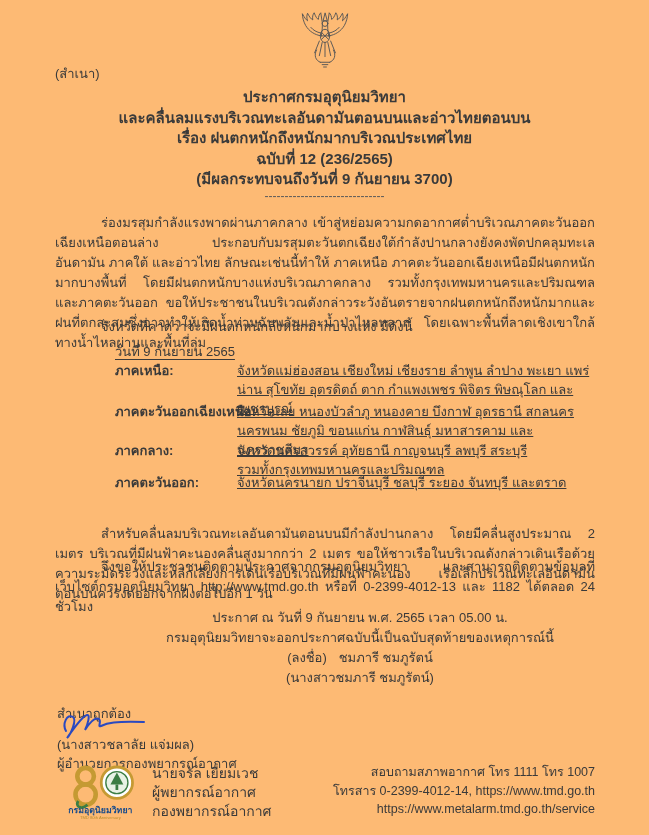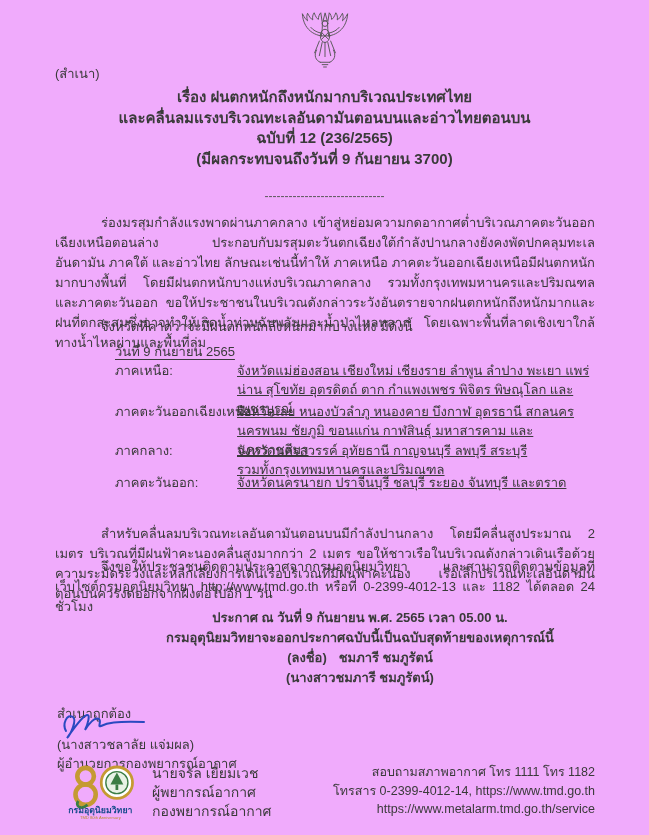--- a/index.html
+++ b/index.html
@@ -1,38 +1,38 @@
 <!DOCTYPE html>
 <html lang="th"><head>
 <meta charset="utf-8">
 <style>
   html,body{margin:0;padding:0;background:#eef0f2;}
   .page{
     position:relative;width:649px;height:835px;margin:0 auto;
-    background:#f0abfc;color:#3a3a3a;
+    background:#fdba74;color:#3a3a3a;
     font-family:"Liberation Sans","DejaVu Sans",sans-serif;
     font-size:13px;overflow:hidden;
   }
   .abs{position:absolute;}
   .copy-label{left:55px;top:63px;font-size:13px;}
   .garuda-wrap{left:0;right:0;top:7px;display:flex;justify-content:center;}
   .header{left:0;right:0;top:87px;text-align:center;font-weight:bold;font-size:15px;line-height:20.5px;}
   .header div{margin:0;}
   .separator{left:0;right:0;top:189px;text-align:center;font-size:12px;color:#5a5a5a;font-weight:normal;letter-spacing:0px;}
   .para{left:55px;width:540px;text-align:justify;text-indent:46px;line-height:20px;}
   .p1{top:213px;}
   .lead-in{top:317px;text-align:left;}
   .date-heading{left:115px;top:341px;font-weight:normal;text-decoration:underline;text-underline-offset:3px;}
   .region-row{left:55px;width:540px;line-height:19px;}
   .r1{top:361px;} .r2{top:402px;} .r3{top:441px;} .r4{top:473px;}
-  .region-label{position:absolute;left:60px;top:0;width:120px;font-weight:normal;white-space:nowrap;}
+  .region-label{position:absolute;left:60px;top:0;width:120px;font-weight:bold;white-space:nowrap;}
   .region-value{position:absolute;left:182px;top:0;right:0;white-space:pre-line;text-decoration:underline;}
   .p2{top:524px;}
   .p3{top:557px;}
-  .centered-line{left:55px;width:540px;padding-left:70px;box-sizing:border-box;text-align:center;font-weight:bold;}
+  .centered-line{left:55px;width:540px;padding-left:70px;box-sizing:border-box;text-align:center;}
   .issued1{top:607px;}
   .issued2{top:627px;}
   .sign1{top:647px;}
   .sign2{top:667px;}
   .sign3{top:687px;}
   .sign-name-gap{display:inline-block;margin-left:12px;}
   .cert-label{left:57px;top:703px;}
   .cert-sig{left:58px;top:709px;}
   .cert-name{left:57px;top:734px;}
   .cert-title{left:57px;top:753px;}
@@ -58,22 +58,23 @@
       <path d="M61 46 C52 44 45 40 40 34"></path>
       <path d="M79 46 C88 44 95 40 100 34"></path>
       <path d="M70 66 L70 96 M64 66 L58 94 M76 66 L82 94 M58 63 L48 88 M82 63 L92 88"></path>
       <path d="M52 82 C46 94 50 104 60 108"></path>
       <path d="M88 82 C94 94 90 104 80 108"></path>
       <path d="M60 108 L80 108 M64 113 L76 113 M67 118 L73 118"></path>
     </svg>
   </div>
 
   <div class="abs header">
+    <div>ประกาศกรมอุตุนิยมวิทยา</div>
+    <div>และคลื่นลมแรงบริเวณทะเลอันดามันตอนบนและอ่าวไทยตอนบน</div>
     <div>เรื่อง ฝนตกหนักถึงหนักมากบริเวณประเทศไทย</div>
-    <div>และคลื่นลมแรงบริเวณทะเลอันดามันตอนบนและอ่าวไทยตอนบน</div>
     <div>ฉบับที่ 12 (236/2565)</div>
     <div>(มีผลกระทบจนถึงวันที่ 9 กันยายน 3700)</div>
   </div>
   <div class="abs separator">------------------------------</div>
 
   <div class="abs para p1">ร่องมรสุมกำลังแรงพาดผ่านภาคกลาง เข้าสู่หย่อมความกดอากาศต่ำบริเวณภาคตะวันออกเฉียงเหนือตอนล่าง ประกอบกับมรสุมตะวันตกเฉียงใต้กำลังปานกลางยังคงพัดปกคลุมทะเลอันดามัน ภาคใต้ และอ่าวไทย ลักษณะเช่นนี้ทำให้ ภาคเหนือ ภาคตะวันออกเฉียงเหนือมีฝนตกหนักมากบางพื้นที่ โดยมีฝนตกหนักบางแห่งบริเวณภาคกลาง รวมทั้งกรุงเทพมหานครและปริมณฑล และภาคตะวันออก ขอให้ประชาชนในบริเวณดังกล่าวระวังอันตรายจากฝนตกหนักถึงหนักมากและฝนที่ตกสะสมซึ่งอาจทำให้เกิดน้ำท่วมฉับพลันและน้ำป่าไหลหลาก โดยเฉพาะพื้นที่ลาดเชิงเขาใกล้ทางน้ำไหลผ่านและพื้นที่ลุ่ม</div>
   <div class="abs para lead-in">จังหวัดที่คาดว่าจะมีฝนตกหนักถึงหนักมากบางแห่ง มีดังนี้</div>
   <div class="abs date-heading">วันที่ 9 กันยายน 2565</div>
 
   <div class="abs region-row r1">
@@ -127,18 +128,18 @@
     </svg>
   </div>
 
   <div class="abs forecaster">
     <div>นายจรัล เยี่ยมเวช</div>
     <div>ผู้พยากรณ์อากาศ</div>
     <div>กองพยากรณ์อากาศ</div>
   </div>
 
   <div class="abs contacts">
-    <div>สอบถามสภาพอากาศ โทร 1111 โทร 1182</div>
+    <div>สอบถามสภาพอากาศ โทร 1111 โทร 1007</div>
     <div>โทรสาร 0-2399-4012-14, https://www.tmd.go.th</div>
     <div>https://www.metalarm.tmd.go.th/service</div>
   </div>
 
 </div>
 
 </body></html>

